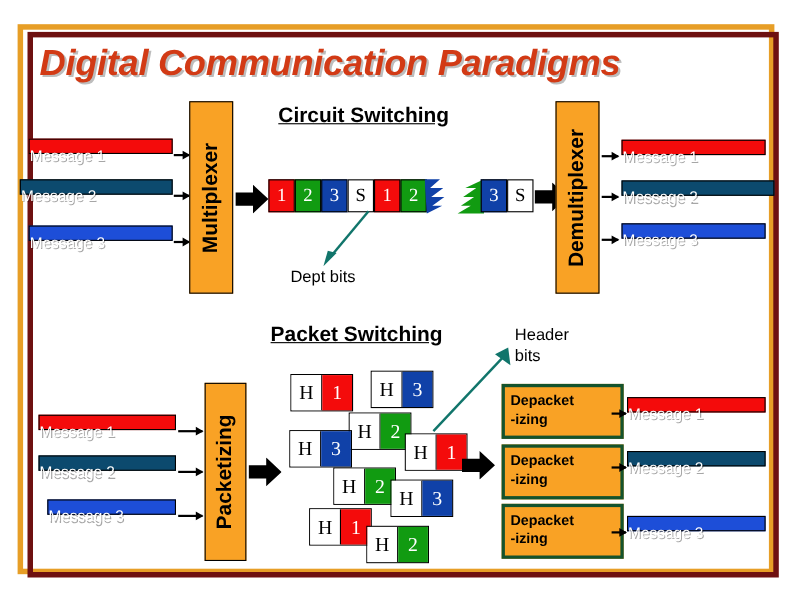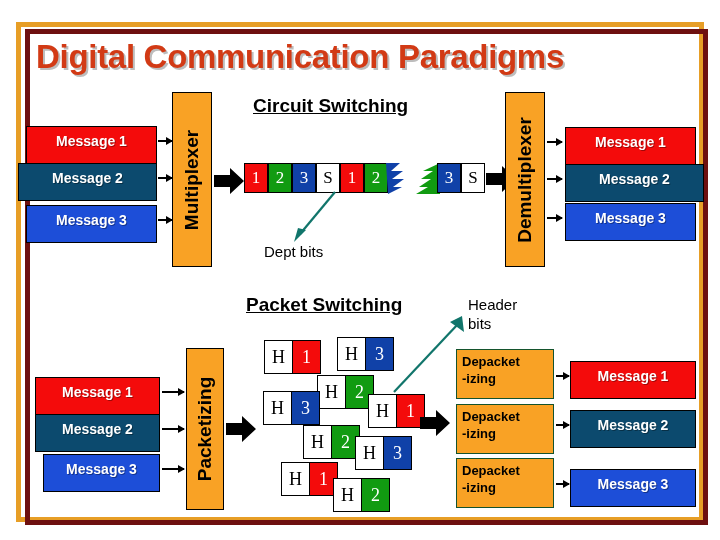--- a/index.html
+++ b/index.html
@@ -48,45 +48,45 @@
     position: absolute;
     left: 0; top: 38px;
     width: 600px;
     text-align: center;
     font-family: "Liberation Sans", sans-serif;
     font-weight: bold;
     font-size: 33px;
     color: #D23A15;
     text-shadow: 2px 2px 0 #bdbdbd;
     letter-spacing: -0.3px;
+    font-style: italic;
   }
 
   
   .section-heading {
     position: absolute;
     font-weight: bold;
     font-size: 19px;
     color: #000000;
     text-decoration: underline;
     white-space: nowrap;
   }
   #heading-circuit { left: 253px; top: 95px; }
   #heading-packet  { left: 246px; top: 294px; }
 
   
   .msg-box {
     position: absolute;
-    height: 38px;
+    height: 14px;
     border: 1px solid #000000;
     box-sizing: border-box;
     color: #ffffff;
-    font-weight: bold;
+    font-weight: normal;
     font-size: 14px;
     line-height: 28px;
-    text-align: center;
     white-space: nowrap;
     text-shadow: 1px 1px 0 rgba(0,0,0,0.35);
   }
   .msg-red   { background: #F40B0B; }
   .msg-green { background: #0c4a6e; }
   .msg-blue  { background: #1d4ed8; }
 
   
   #cs-msg-1 { left: 26px;  top: 126px; width: 131px; }
   #cs-msg-2 { left: 18px;  top: 163px; width: 139px; }
@@ -124,23 +124,23 @@
     white-space: nowrap;
   }
   #multiplexer    { left: 172px; top: 92px;  width: 40px; height: 175px; }
   #demultiplexer  { left: 505px; top: 92px;  width: 40px; height: 175px; }
   #packetizing    { left: 186px; top: 348px; width: 38px; height: 162px; }
 
   
   .depkt {
     position: absolute;
     background: #F9A225;
-    border: 1px solid #14532d;
-    box-sizing: border-box;
-    width: 98px;
+    border: 3px solid #14532d;
+    box-sizing: border-box;
+    width: 111px;
     height: 50px;
     padding: 3px 0 0 5px;
     font-weight: bold;
     font-size: 13px;
     line-height: 17px;
     color: #000000;
   }
   #depkt-1 { left: 456px; top: 349px; }
   #depkt-2 { left: 456px; top: 404px; }
   #depkt-3 { left: 456px; top: 458px; }

